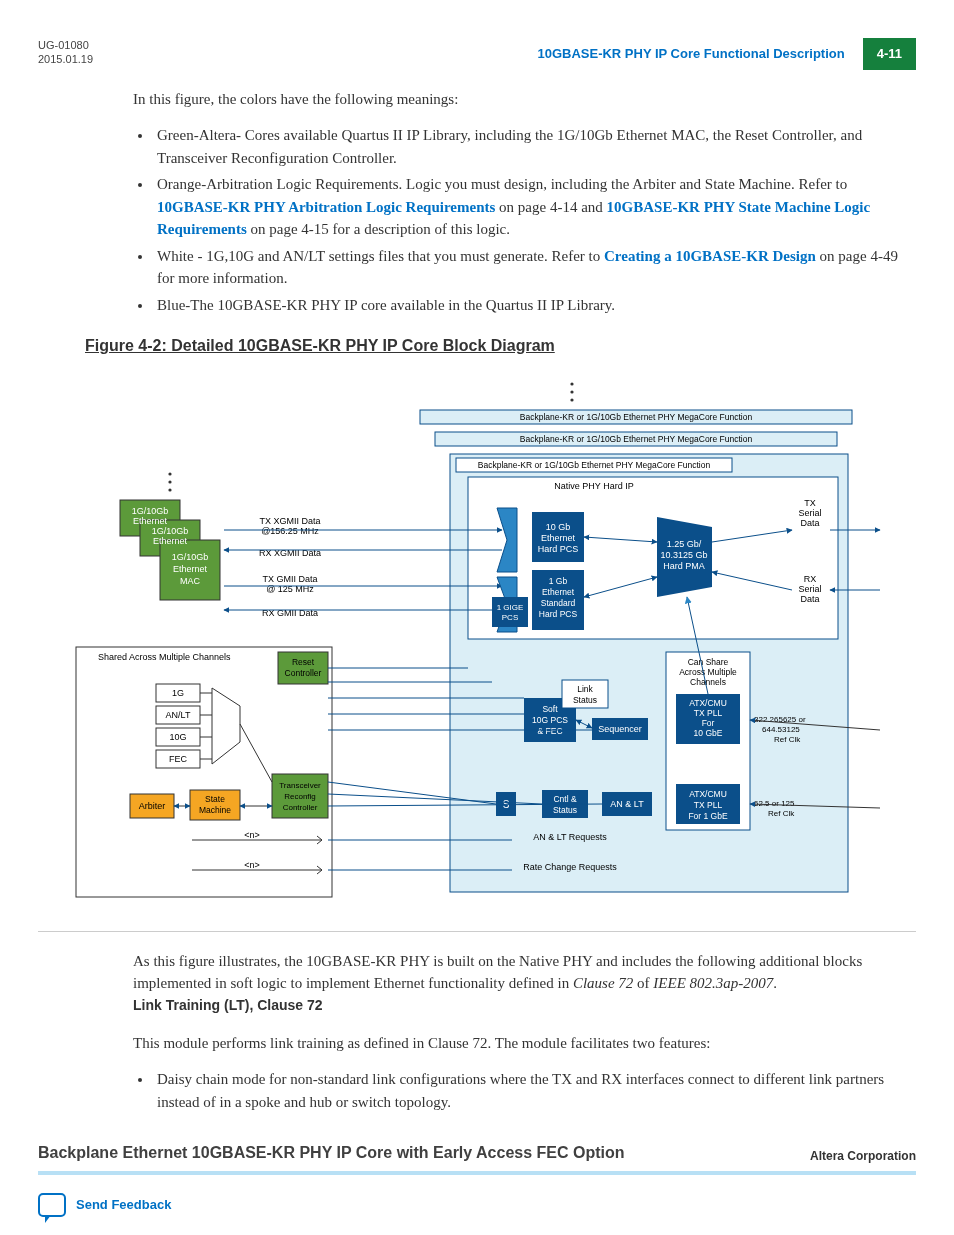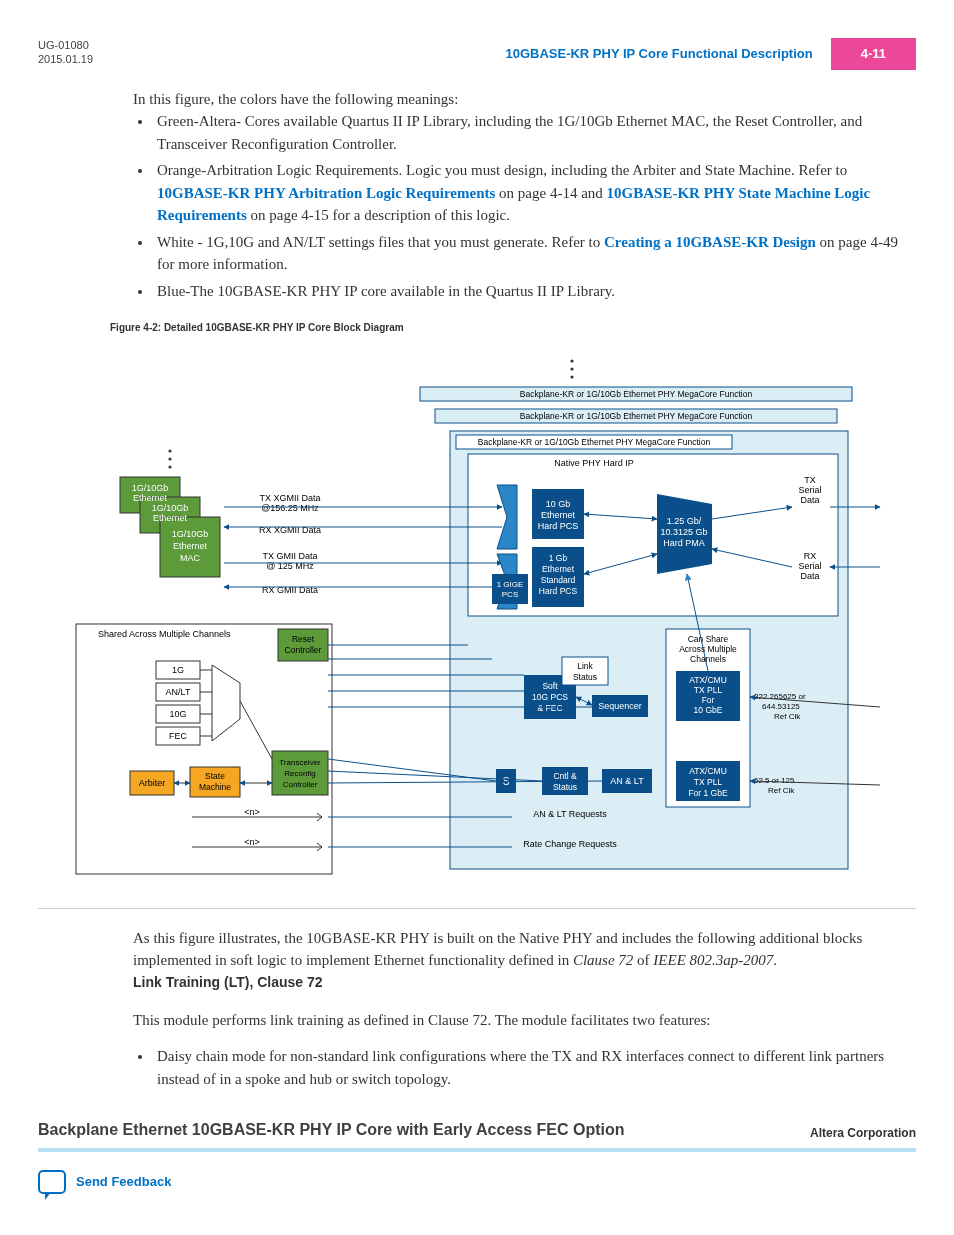--- a/index.html
+++ b/index.html
@@ -16,31 +16,31 @@
     display: flex;
     justify-content: space-between;
     align-items: flex-start;
     margin-bottom: 18px;
     gap: 40px;
   }
   .doc-id { font-family: Arial, sans-serif; font-size: 11px; color: #444; line-height: 1.3; }
   .header-right { display: flex; align-items: center; gap: 18px; }
   .section-title { font-family: Arial, sans-serif; font-weight: bold; font-size: 13px; color: #0071c5; text-align: right; }
   .page-badge {
-    background: #ec4899; color: #fff; font-family: Arial, sans-serif;
-    font-weight: bold; font-size: 13px; padding: 6px 30px;
+    background: #15803d; color: #fff; font-family: Arial, sans-serif;
+    font-weight: bold; font-size: 13px; padding: 6px 14px;
   }
   .indent { margin-left: 95px; margin-right: 10px; }
-  .intro { margin-bottom: 0; }
+  .intro { margin-bottom: 14px; }
   ul.bullets { list-style: disc; margin-left: 115px; margin-right: 10px; margin-bottom: 18px; }
   ul.bullets li { margin-bottom: 4px; padding-left: 4px; }
   .link { color: #0071c5; font-weight: bold; text-decoration: none; }
   .fig-caption {
-    font-family: Arial, sans-serif; font-weight: bold; font-size: 10px;
-    color: #333; margin-left: 72px; margin-bottom: 14px;
+    font-family: Arial, sans-serif; font-weight: bold; font-size: 16px;
+    color: #333; margin-left: 47px; margin-bottom: 14px; text-decoration: underline;
   }
   .diagram-wrap {
     margin: 0 auto 22px auto; width: 810px;
     font-family: Arial, Helvetica, sans-serif;
   }
   .hr-divider { border: none; border-top: 1px solid #ccc; margin: 0 0 18px 0; }
   .after-fig { }
   .em { font-style: italic; }
   .subhead {
     font-family: Arial, sans-serif; font-weight: bold; font-size: 14px;

